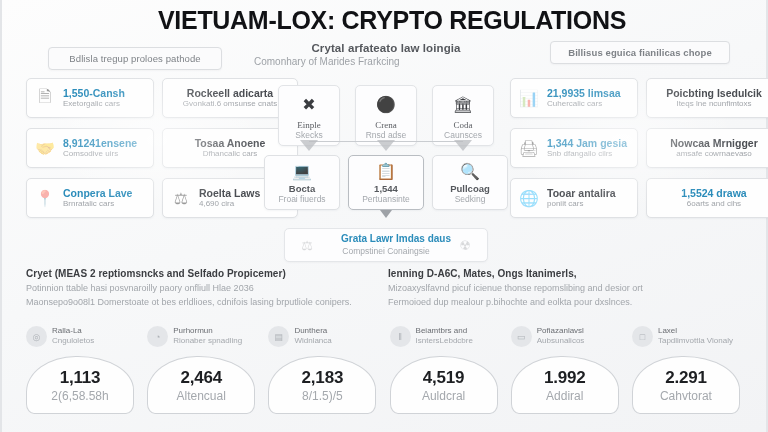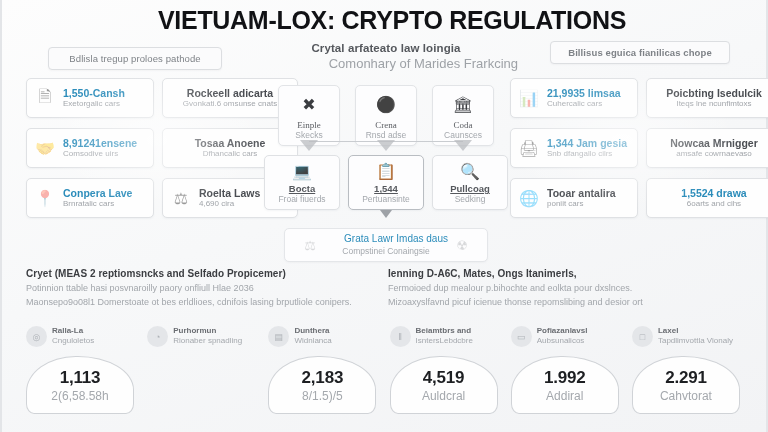--- a/index.html
+++ b/index.html
@@ -113,22 +113,22 @@
     width: 264px;
   }
   .center-title {
     text-align: center;
     font-size: 11.5px;
     font-weight: bold;
     color: #55585d;
     letter-spacing: 0.1px;
   }
   .center-sub {
-    text-align: right;
-    font-size: 13px;
+    text-align: left;
+    font-size: 10px;
     color: #9ea2a7;
     margin-top: 2px;
   }
 
   .icon-row {
     position: absolute;
     left: 276px; top: 85px;
     width: 216px;
     display: flex;
     justify-content: space-between;
@@ -189,39 +189,39 @@
     padding: 3px 2px 5px;
     box-sizing: border-box;
     text-align: center;
   }
   .node-card.active { border-color: #b9bdc2; }
   .nc-glyph {
     height: 24px;
     display: flex; align-items: center; justify-content: center;
     color: #3d3f43;
   }
-  .nc-l1 { font-size: 9.5px; font-weight: bold; color: #55585d; text-decoration: underline; }
+  .nc-l1 { font-size: 9.5px; font-weight: bold; color: #55585d; }
   .nc-l2 { font-size: 8.5px; color: #a4a8ad; }
 
   #footer-node {
     position: absolute;
     left: 282px; top: 228px;
     width: 204px; height: 34px;
     border: 1px solid #e4e6e9;
     border-radius: 5px;
     background: #fdfdfe;
     box-shadow: 0 1px 2px rgba(120,125,135,0.06);
     display: flex;
     align-items: center;
     justify-content: center;
     box-sizing: border-box;
   }
   #footer-node .fn-icon { width: 20px; opacity: 0.25; text-align: center; color: #6d7075; font-size: 13px; }
   #footer-node .fn-text { text-align: center; line-height: 1.25; padding: 0 4px; }
-  .fn-l1 { font-size: 10px; font-weight: normal; color: #2b8cba; white-space: nowrap; margin-left: 20px; }
+  .fn-l1 { font-size: 10px; font-weight: bold; color: #2b8cba; white-space: nowrap; margin-left: 20px; }
   .fn-l2 { font-size: 8.5px; color: #a4a8ad; white-space: nowrap; }
 
   
   .prose {
     position: absolute;
     top: 268px;
     width: 360px;
     text-align: left;
   }
   #prose-left  { left: 24px; }
@@ -259,21 +259,21 @@
     flex: 0 0 auto;
     width: 21px; height: 21px;
     border-radius: 50%;
     background: #e4e6e9;
     display: flex; align-items: center; justify-content: center;
     font-size: 9px;
     color: #aeb2b7;
     overflow: hidden;
   }
   .bstat-labels { line-height: 1.2; min-width: 0; }
-  .bstat-l1 { font-size: 8px; font-weight: bold; color: #6a6d72; white-space: nowrap; overflow: hidden; }
+  .bstat-l1 { font-size: 8px; font-weight: normal; color: #6a6d72; white-space: nowrap; overflow: hidden; }
   .bstat-l2 { font-size: 8px; color: #a4a8ad; white-space: nowrap; overflow: hidden; }
 
   .bstat-blob {
     margin-top: 4px;
     width: 108px; height: 58px;
     border: 1px solid #d0d3d7;
     border-radius: 46% 52% 8px 8px / 62% 58% 10px 10px;
     background: #fefefe;
     display: flex;
     flex-direction: column;
@@ -453,22 +453,22 @@
   </div>
 
   <div class="prose" id="prose-left">
     <div class="prose-head">Cryet (MEAS 2 reptiomsncks and Selfado Propicemer)</div>
     <div class="prose-line">Potinnion ttable hasi posvnaroilly paory onfliull Hlae 2036</div>
     <div class="prose-line">Maonsepo9o08l1 Domerstoate ot bes erldlioes, cdnifois lasing brputliole conipers.</div>
   </div>
 
   <div class="prose" id="prose-right">
     <div class="prose-head">Ienning D-A6C, Mates, Ongs Itanimerls,</div>
+    <div class="prose-line">Mizoaxyslfavnd picuf icienue thonse repomslibing and desior ort</div>
     <div class="prose-line">Fermoioed dup mealour p.bihochte and eolkta pour dxslnces.</div>
-    <div class="prose-line">Mizoaxyslfavnd picuf icienue thonse repomslibing and desior ort</div>
   </div>
 
   <div id="bottom-row">
       <div class="bstat">
         <div class="bstat-head">
           <div class="bstat-circle">◎</div>
           <div class="bstat-labels">
             <div class="bstat-l1">Ralla-La</div>
             <div class="bstat-l2">Cnguloletos</div>
           </div>
@@ -479,20 +479,24 @@
         </div>
       </div>
       <div class="bstat">
         <div class="bstat-head">
           <div class="bstat-circle">◔</div>
           <div class="bstat-labels">
             <div class="bstat-l1">Purhormun</div>
             <div class="bstat-l2">Rionaber spnadling</div>
           </div>
         </div>
+        <div class="bstat-blob">
+          <div class="bstat-num">2,464</div>
+          <div class="bstat-sub">Altencual</div>
+        </div>
       </div>
       <div class="bstat">
         <div class="bstat-head">
           <div class="bstat-circle">▤</div>
           <div class="bstat-labels">
             <div class="bstat-l1">Dunthera</div>
             <div class="bstat-l2">Widnlanca</div>
           </div>
         </div>
         <div class="bstat-blob">

